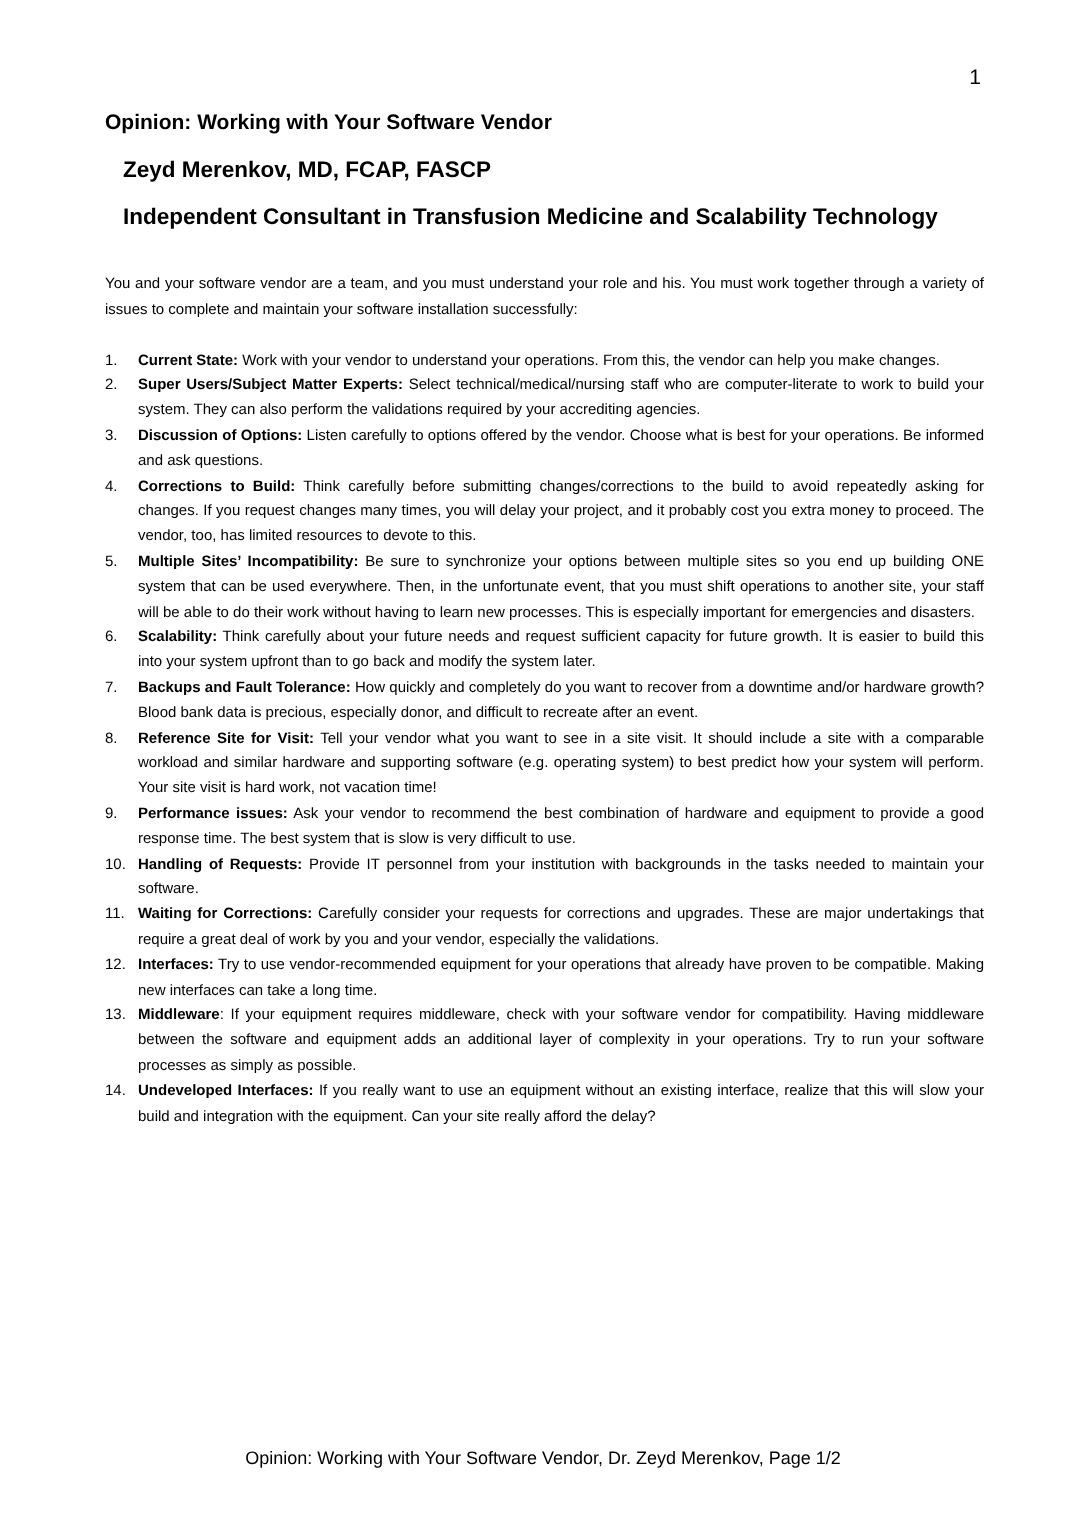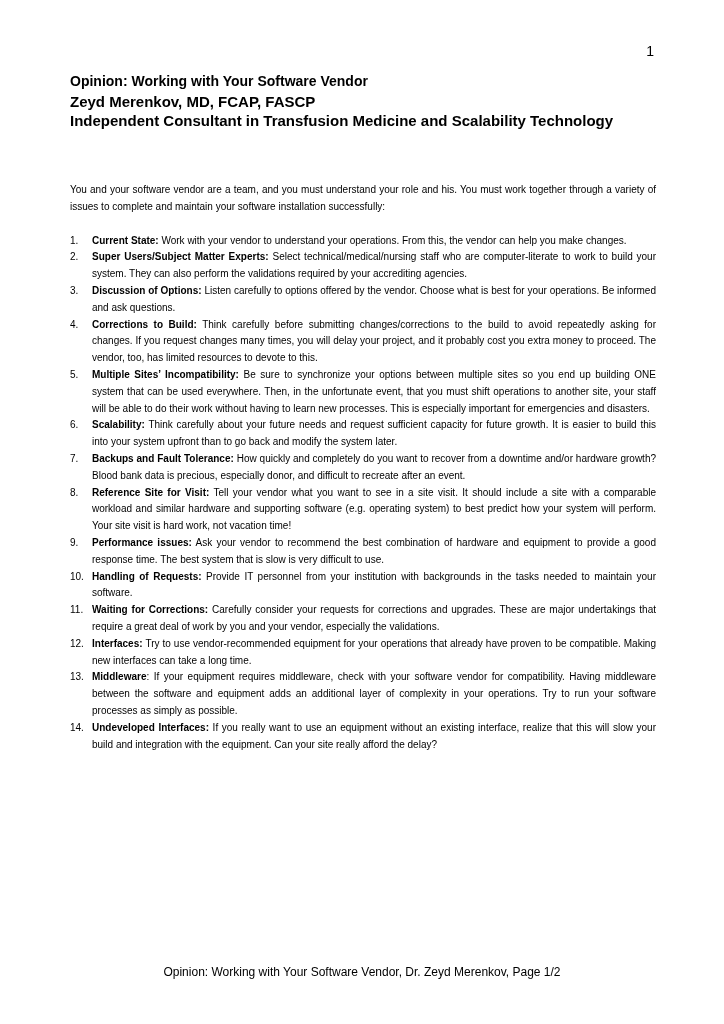--- a/index.html
+++ b/index.html
@@ -26,21 +26,21 @@
     .title {
       font-size: 14px;
       font-weight: bold;
       margin: 0;
       line-height: 22px;
       white-space: nowrap;
     }
     .subtitle {
       font-size: 15px;
       font-weight: bold;
-      margin: 0;
+      margin: 12px;
       line-height: 19px;
       white-space: nowrap;
     }
     .body {
       position: absolute;
       top: 146px;
       left: 70px;
       width: 586px;
       font-size: 10px;
       line-height: 16.8px;

